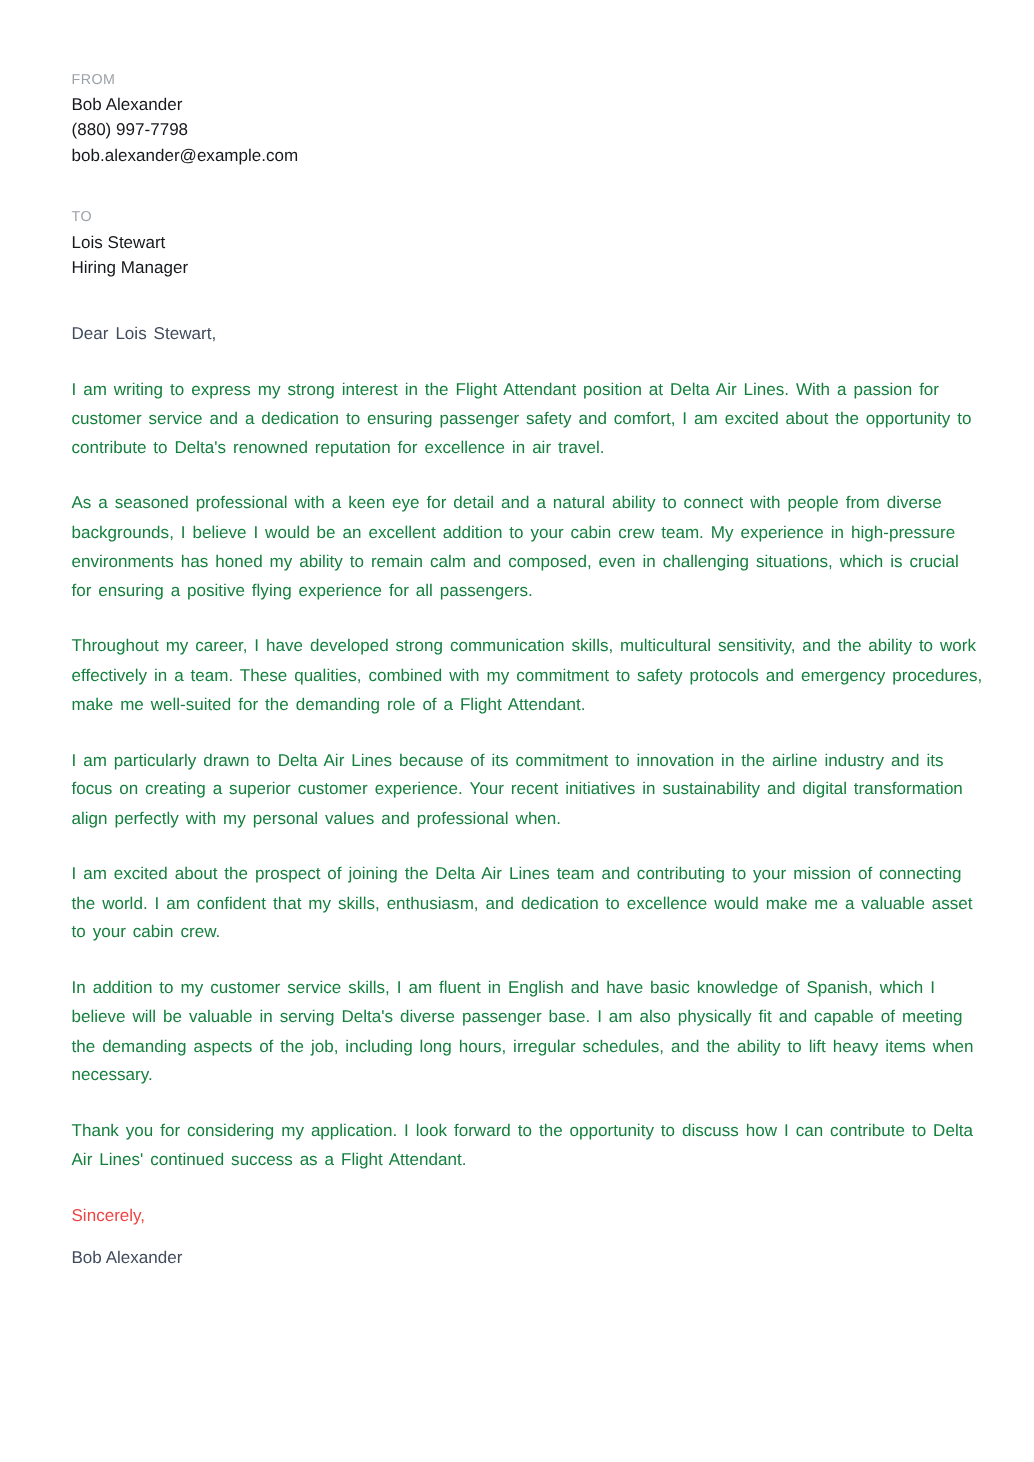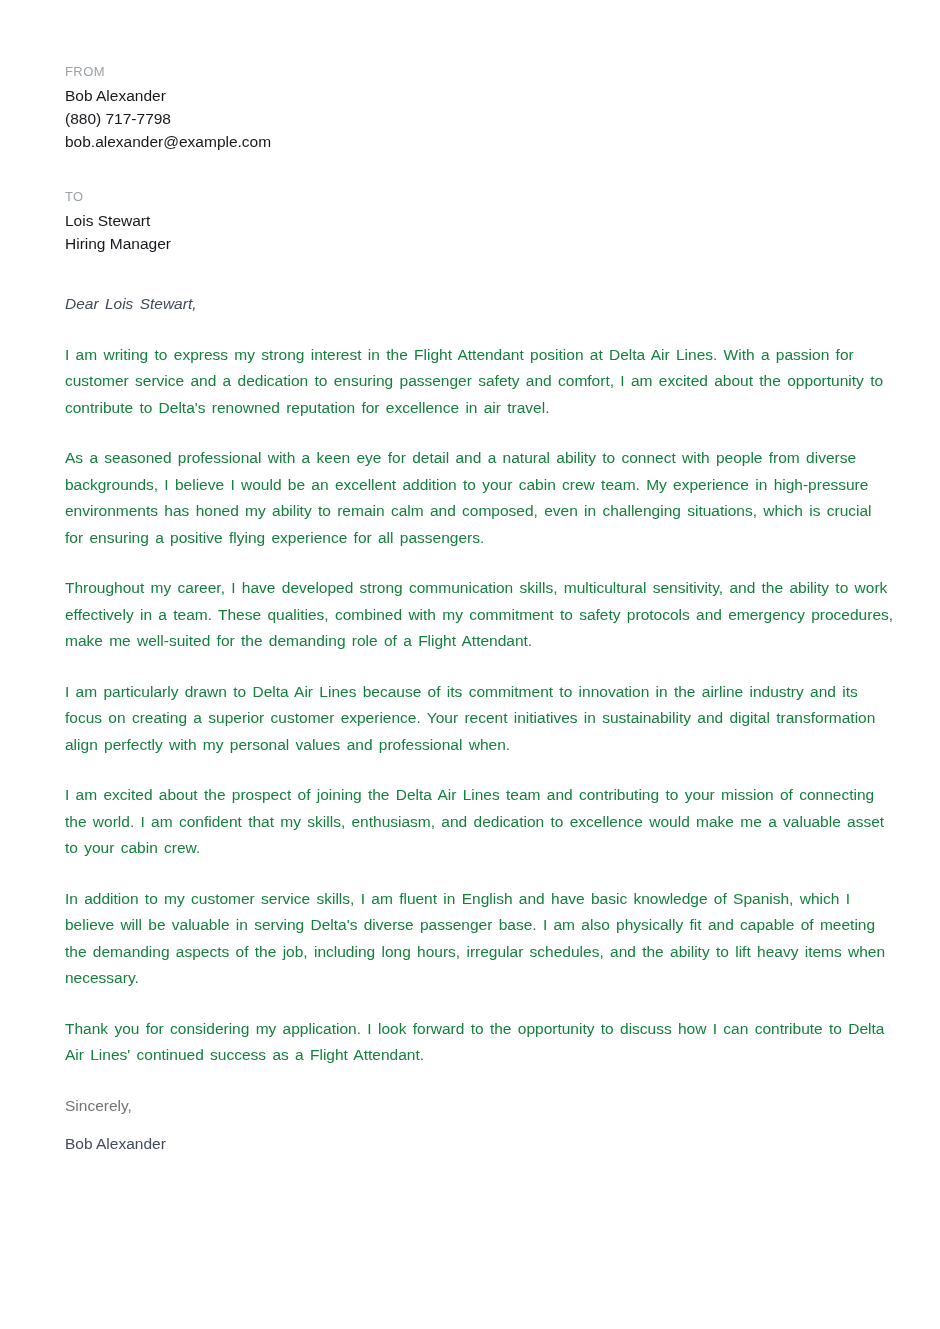--- a/index.html
+++ b/index.html
@@ -32,53 +32,52 @@
     font-size: 15.5px;
     line-height: 23px;
     color: #16181c;
   }
   .salutation {
     margin-top: 32px;
     font-size: 15.5px;
     line-height: 26.5px;
     color: #414b5c;
     word-spacing: 2px;
-    font-style: italic;
   }
   .paragraph {
     margin-top: 24px;
     width: 830px;
     font-size: 15.5px;
     line-height: 26.5px;
     color: #15803d;
     word-spacing: 2px;
   }
   .closing {
     margin-top: 24px;
     font-size: 15.5px;
     line-height: 26.5px;
-    color: #737373;
+    color: #ef4444;
   }
   .signature {
     margin-top: 12px;
     font-size: 15.5px;
     line-height: 26.5px;
     color: #414b5c;
   }
 </style>
 </head>
 <body>
 
 <div class="page">
   <div class="content">
 
     <div class="addr-block">
       <div class="addr-label">FROM</div>
       <div class="addr-line">Bob Alexander</div>
-      <div class="addr-line">(880) 717-7798</div>
+      <div class="addr-line">(880) 997-7798</div>
       <div class="addr-line">bob.alexander@example.com</div>
     </div>
 
     <div class="addr-block">
       <div class="addr-label">TO</div>
       <div class="addr-line">Lois Stewart</div>
       <div class="addr-line">Hiring Manager</div>
     </div>
 
     <div class="salutation">Dear Lois Stewart,</div>

